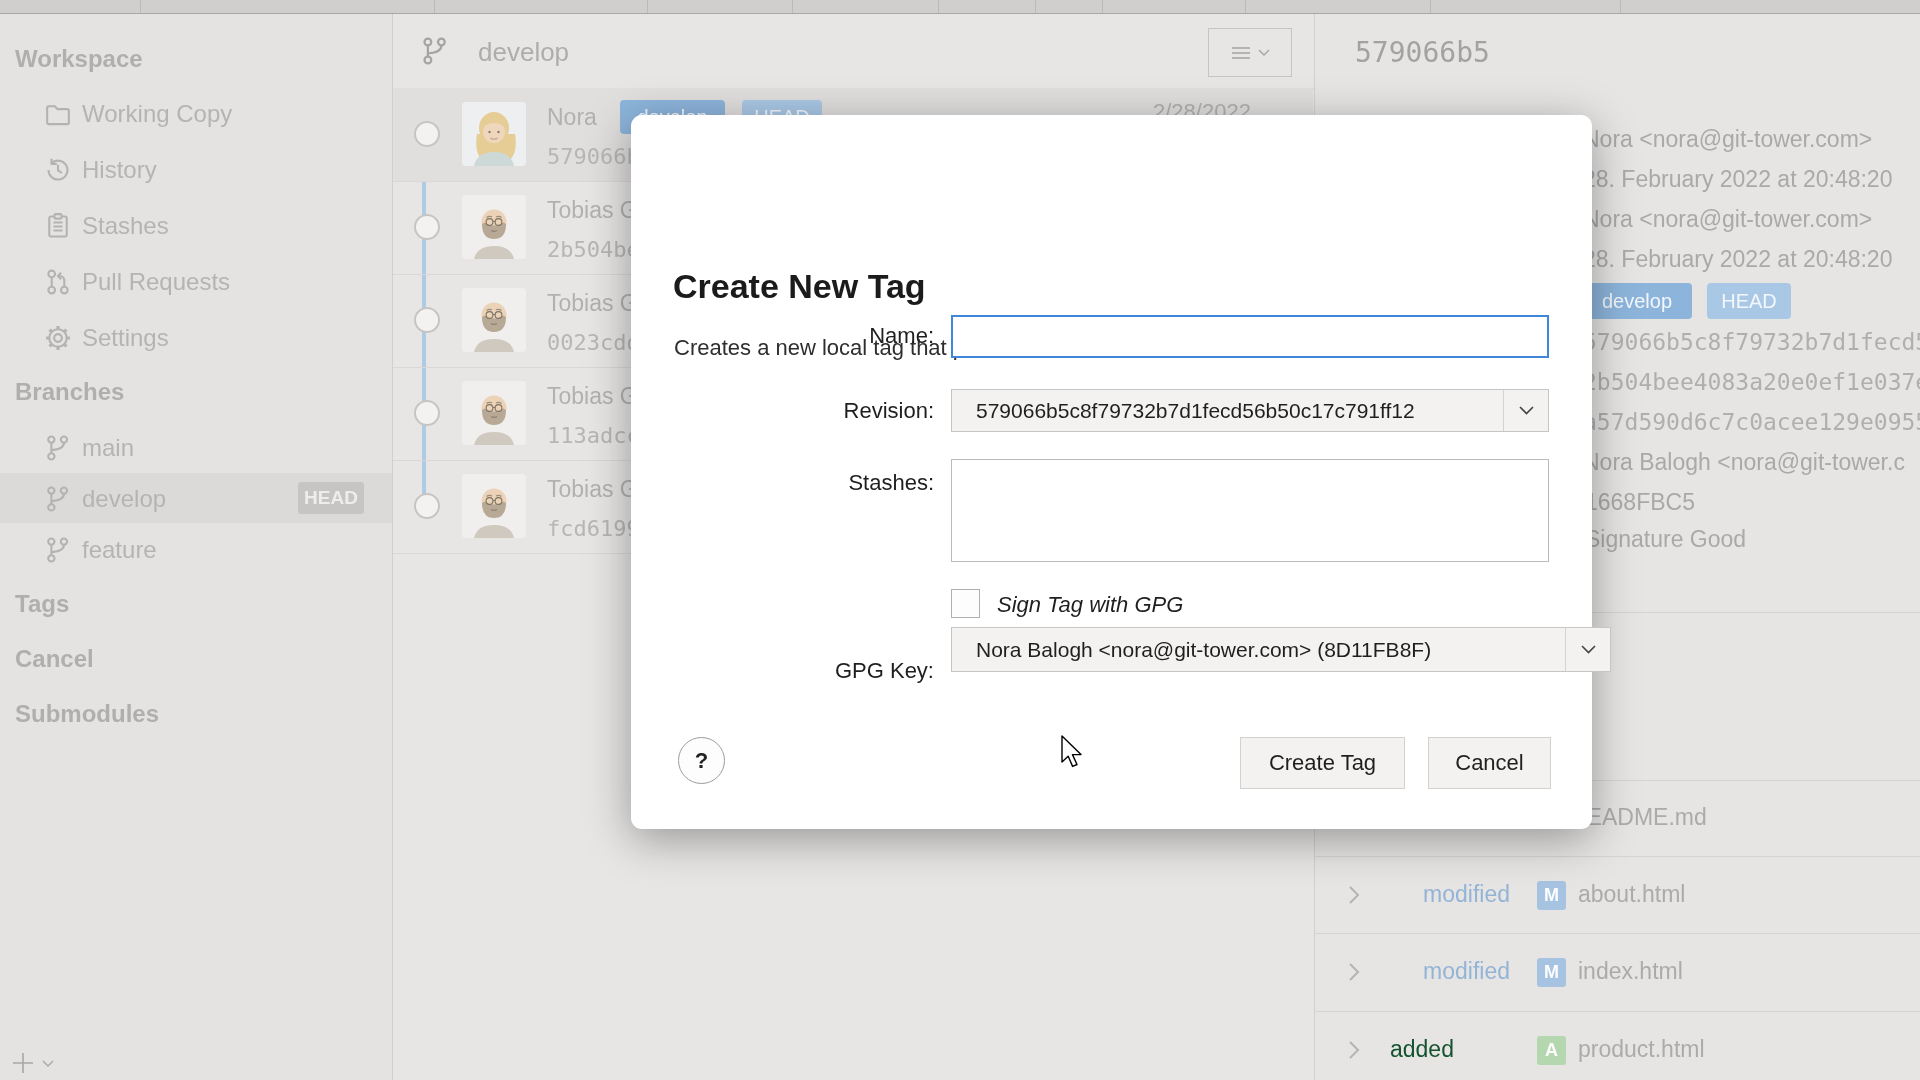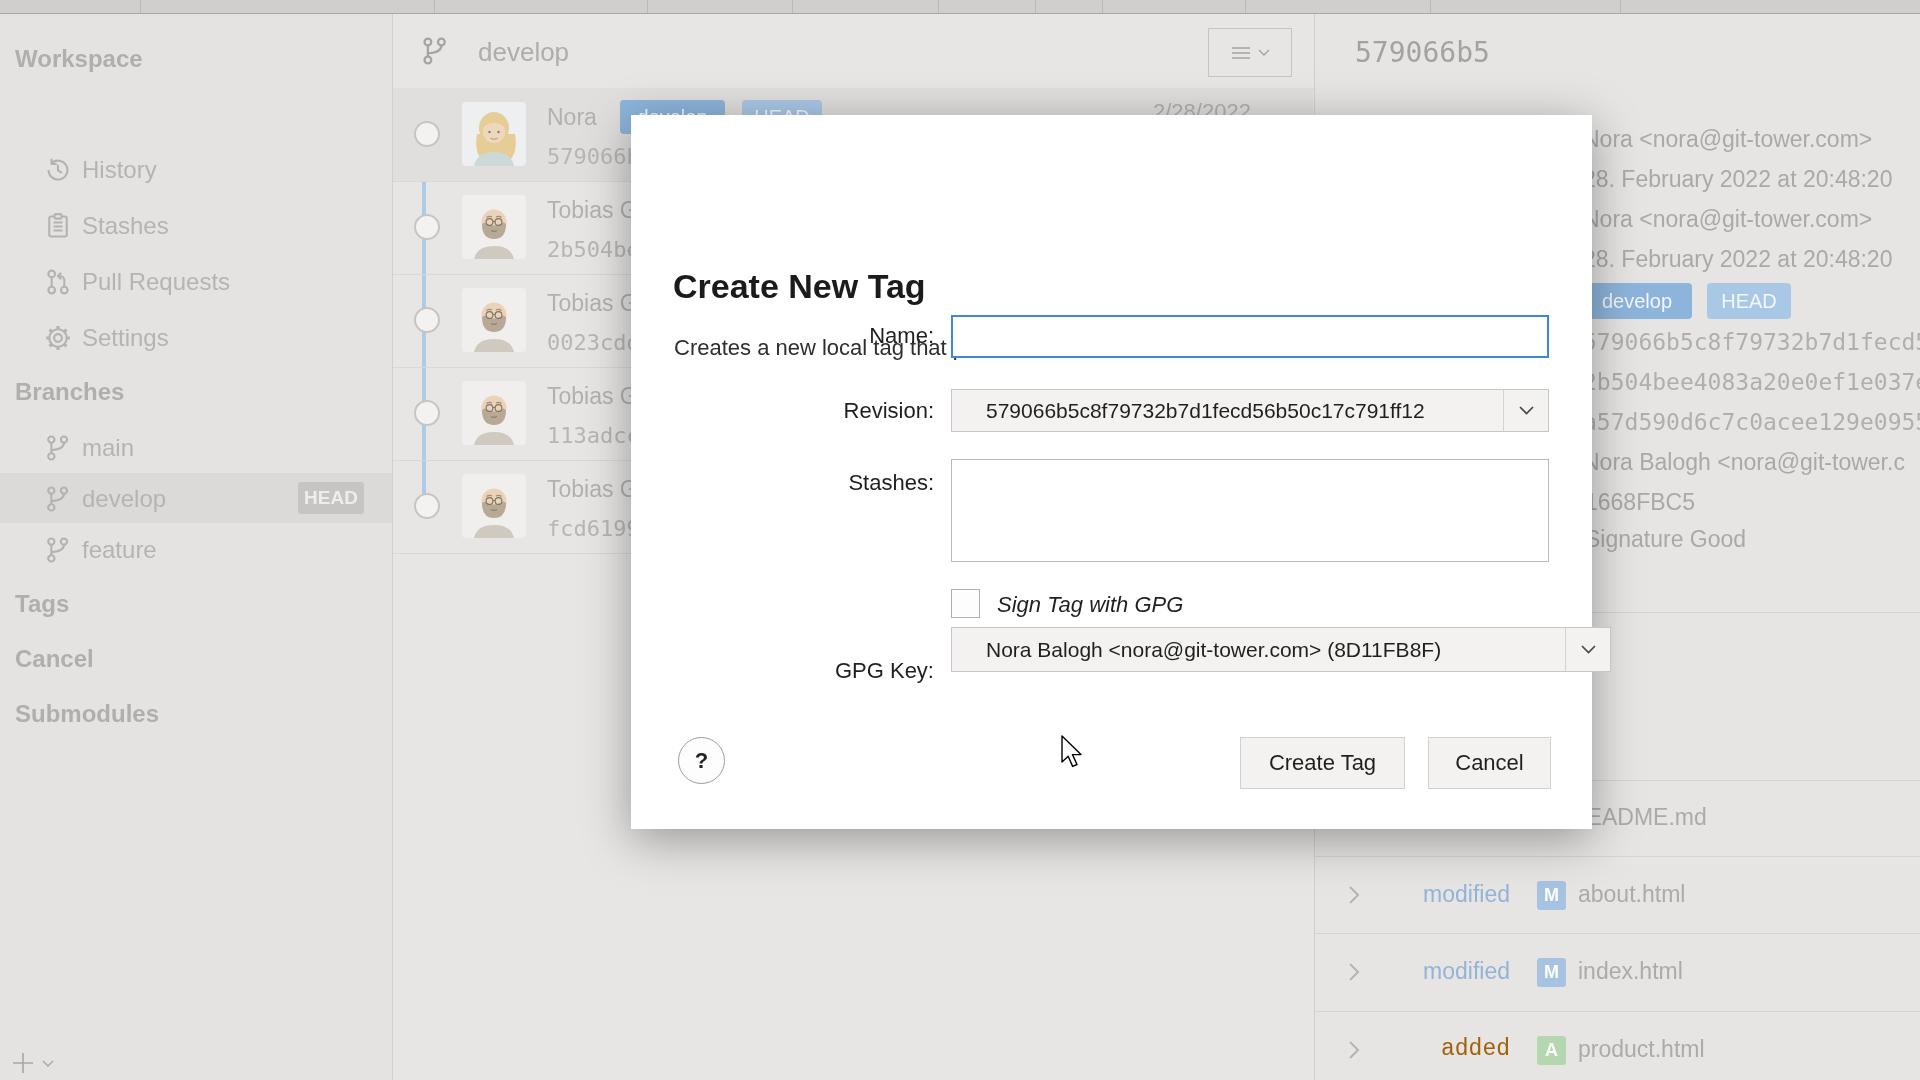--- a/index.html
+++ b/index.html
@@ -38,36 +38,36 @@
                  display:flex;align-items:center;justify-content:center;}
   .badge-head{background:#a9c8e6;color:#f3f7fb;font-size:20px;border-radius:4px;
               display:flex;align-items:center;justify-content:center;}
   
   .d-title{color:#a3a2a1;font-size:28px;}
   .d-row{color:#aaa9a8;font-size:23px;}
   .d-mono{color:#b0afae;font-size:23px;}
   .d-divider{left:1314px;width:606px;height:1px;background:#d5d4d3;}
   .file-chevron{color:#b5b4b3;}
   .status-modified{color:#93b4d6;font-size:23px;text-align:right;}
-  .status-added{color:#a16207;font-size:23px;text-align:right;font-family:Liberation Mono, monospace;}
+  .status-added{color:#14532d;font-size:23px;text-align:left;}
   .fbadge{width:29px;height:29px;border-radius:3px;color:#fdfdfd;font-size:18px;font-weight:bold;
           display:flex;align-items:center;justify-content:center;}
   .fbadge-m{background:#a6c4e2;}
   .fbadge-a{background:#b4d7b0;}
   .fname{color:#acabaa;font-size:23px;}
   
   .dialog{left:631px;top:115px;width:961px;height:714px;background:#ffffff;
-          box-shadow:0 10px 45px rgba(0,0,0,0.35);z-index:10;}
+          box-shadow:0 10px 45px rgba(0,0,0,0.35);z-index:10;border-radius:11px;}
   .dlg-title{color:#1b1b1b;font-size:34px;font-weight:700;}
   .dlg-subtitle{color:#2e2e2e;font-size:22px;}
   .dlg-label{color:#1f1f1f;font-size:22px;text-align:right;}
   .dlg-input{border:2px solid #3f87d9;background:#fff;outline:none;font-size:21px;
              font-family:"Liberation Sans",sans-serif;padding:0 10px;box-sizing:border-box;}
   .combo{background:#f3f2f1;border:1px solid #c7c6c5;display:flex;align-items:center;box-sizing:border-box;}
-  .combo-value{flex:1;color:#1f1f1f;font-size:21px;padding-left:34px;white-space:nowrap;overflow:hidden;}
+  .combo-value{flex:1;color:#1f1f1f;font-size:21px;padding-left:24px;white-space:nowrap;overflow:hidden;}
   .combo-arrow{width:44px;height:100%;display:flex;align-items:center;justify-content:center;
                border-left:1px solid #d4d3d2;color:#444;}
   .dlg-textarea{border:1px solid #bcbbba;background:#fff;resize:none;outline:none;
                 font-family:"Liberation Sans",sans-serif;font-size:21px;box-sizing:border-box;}
   .checkbox{width:29px;height:29px;border:1px solid #b1b0af;background:#fdfdfd;box-sizing:border-box;}
   .chk-label{color:#1f1f1f;font-size:22px;font-style:italic;}
   .dlg-btn{background:#f3f2f1;border:1px solid #d2d1d0;color:#1f1f1f;font-size:22px;
            display:flex;align-items:center;justify-content:center;font-family:"Liberation Sans",sans-serif;}
   .help-btn{width:45px;height:45px;border-radius:50%;border:1px solid #9e9d9c;background:#fdfdfd;
             color:#222;font-size:22px;font-weight:bold;display:flex;align-items:center;justify-content:center;}
@@ -88,20 +88,27 @@
     <div class="abs tabsep" style="left:1102px"></div>
     <div class="abs tabsep" style="left:1245px"></div>
     <div class="abs tabsep" style="left:1430px"></div>
     <div class="abs tabsep" style="left:1620px"></div>
   </div>
 
   <div class="abs sidebar">
 
     <div class="abs sb-header" style="left:15px;top:31px">Workspace</div>
 
+    <div class="abs" style="left:0;top:75px;width:392px;height:50px">
+      <span class="abs sb-icon" style="left:44px;top:11px">
+        <svg width="28" height="28" viewBox="0 0 16 16" fill="none" stroke="currentColor" stroke-width="1.2">
+          <path d="M1.8 12.8 V4.6 c0-.6.4-1 1-1 h3.4 l1.5 1.6 h5.5 c.6 0 1 .4 1 1 v6.6 c0 .6-.4 1-1 1 h-10.4 c-.6 0-1-.4-1-1 z"></path>
+        </svg></span>
+      <span class="abs sb-item" style="left:82px;top:11px">Working Copy</span>
+    </div>
 
     <div class="abs" style="left:0;top:131px;width:392px;height:50px">
       <span class="abs sb-icon" style="left:44px;top:11px">
         <svg width="28" height="28" viewBox="0 0 16 16" fill="none" stroke="currentColor" stroke-width="1.2">
           <path d="M2.6 8 a5.4 5.4 0 1 0 1.5-3.7"></path>
           <path d="M4.3 1.6 v3 h3" stroke-linejoin="round"></path>
           <path d="M8 5 v3.3 l2.2 1.3"></path>
         </svg></span>
       <span class="abs sb-item" style="left:82px;top:11px">History</span>
     </div>

